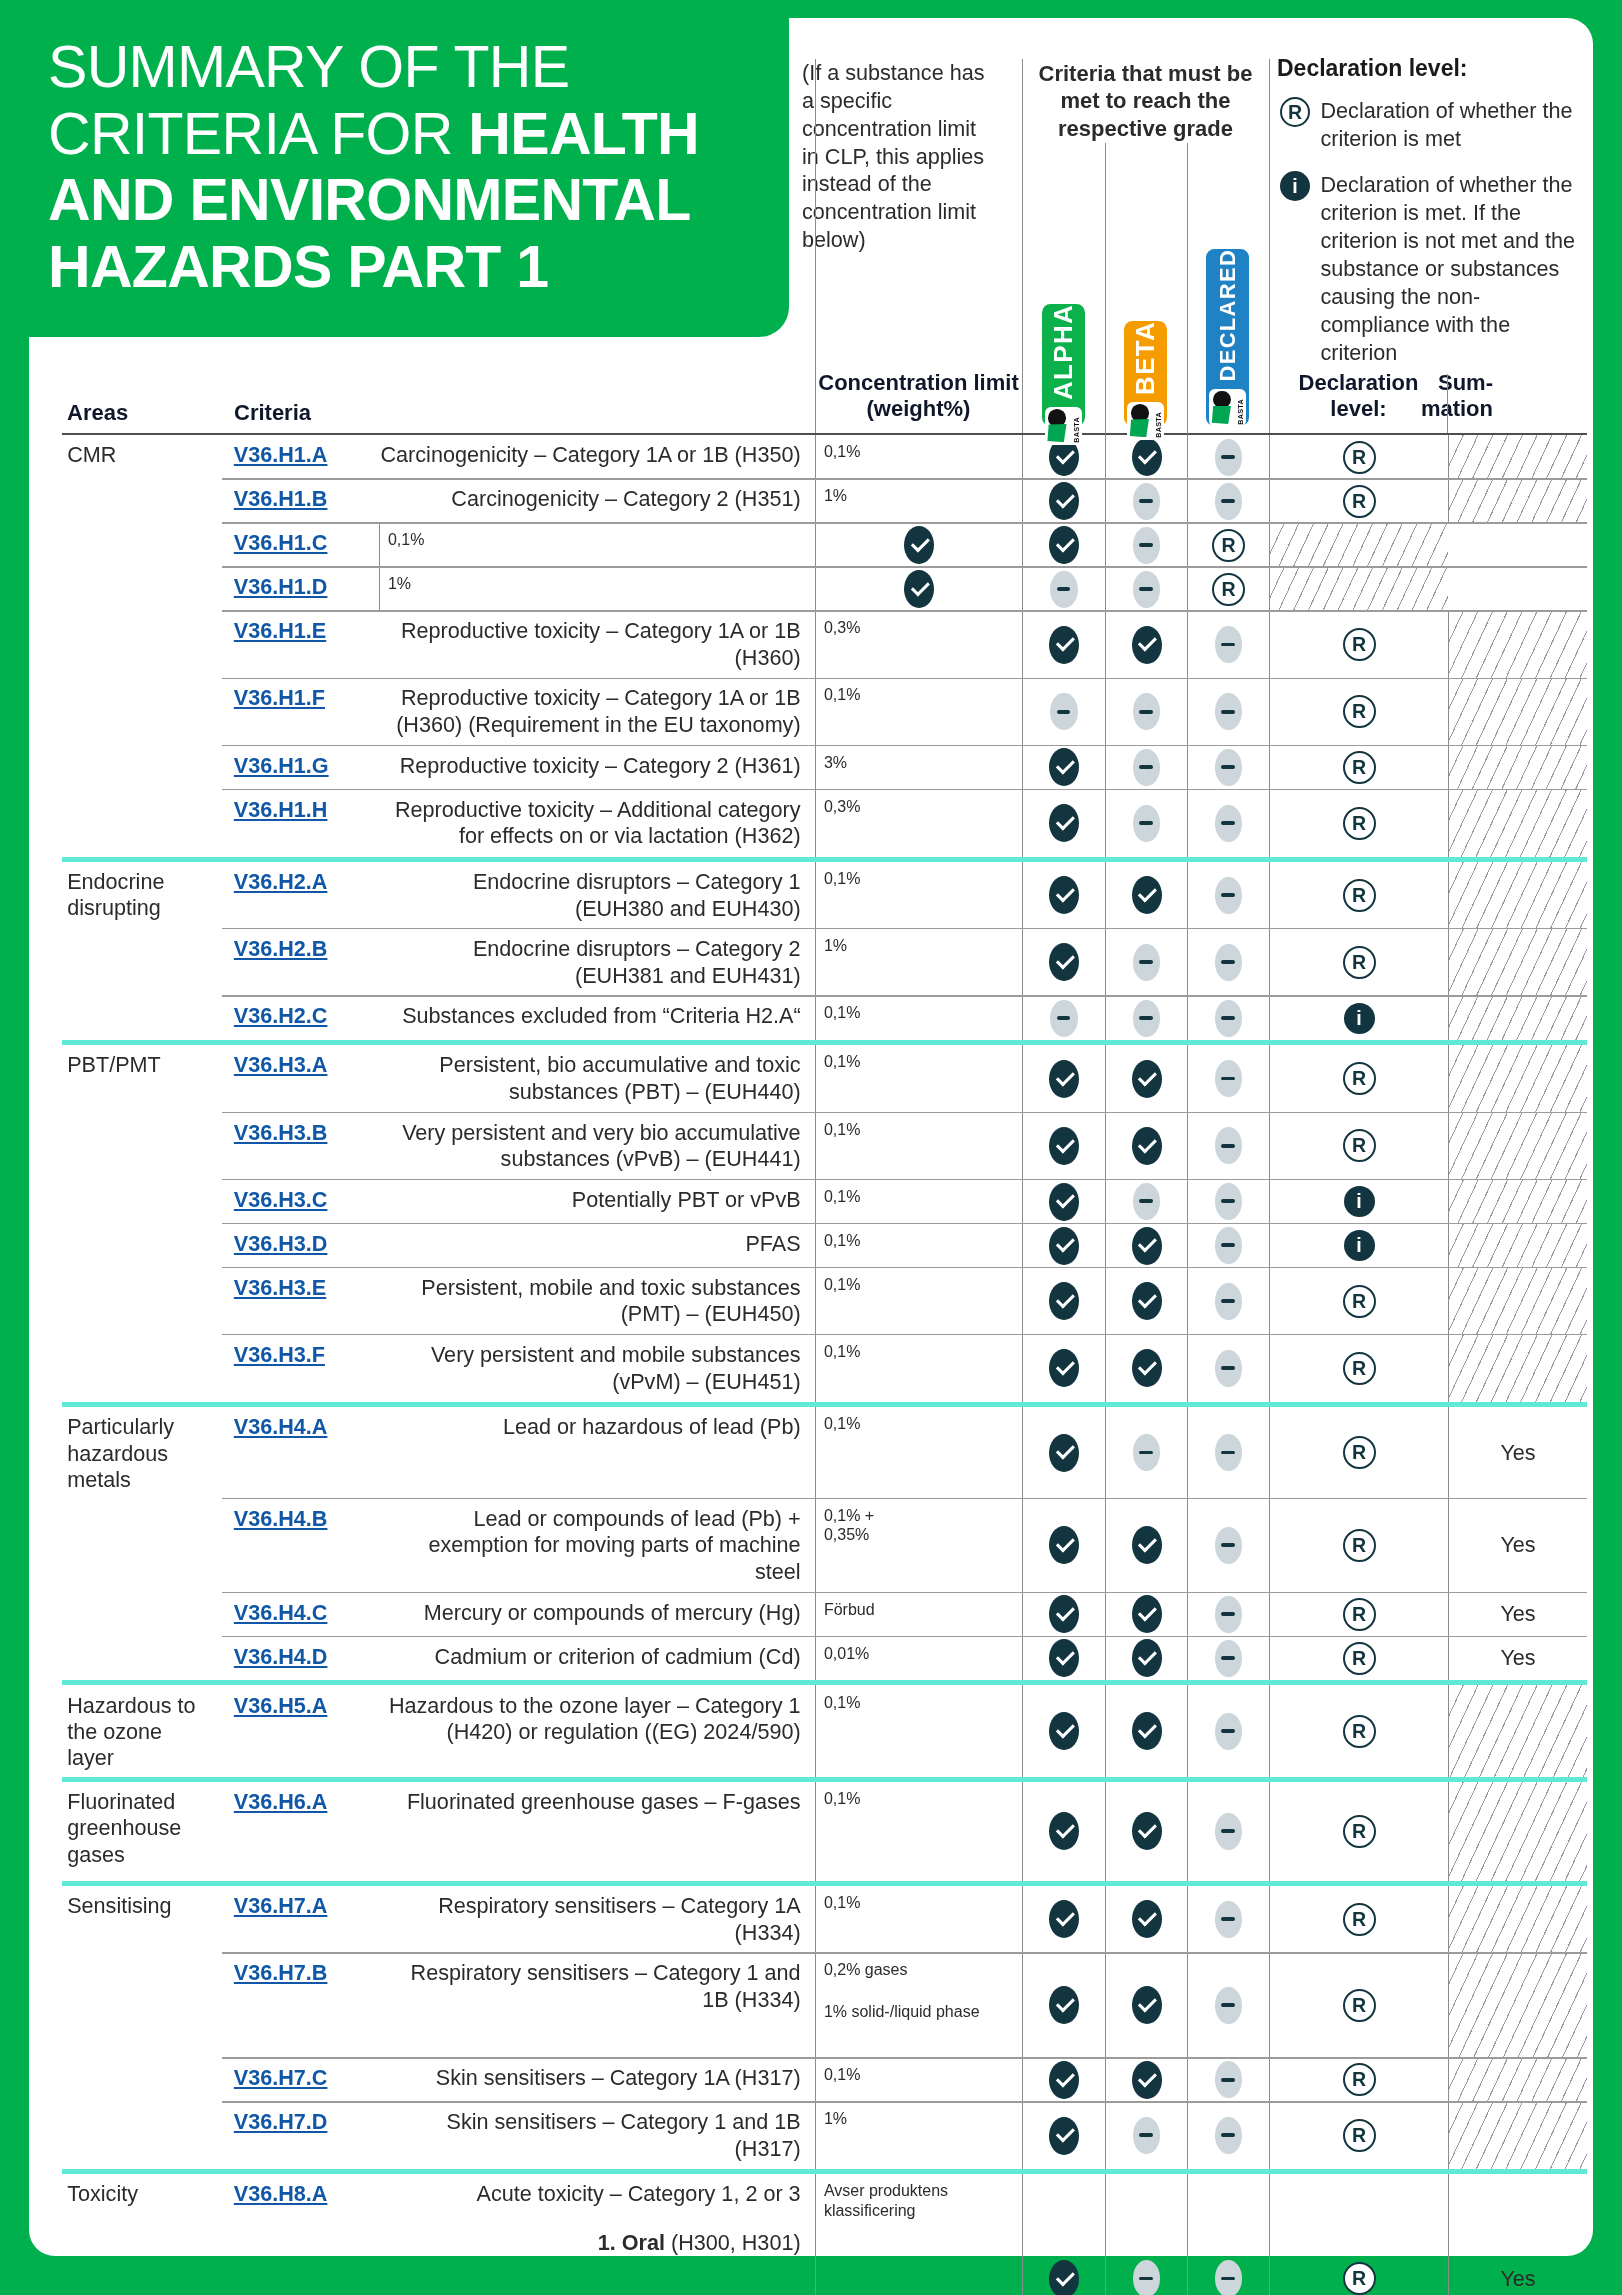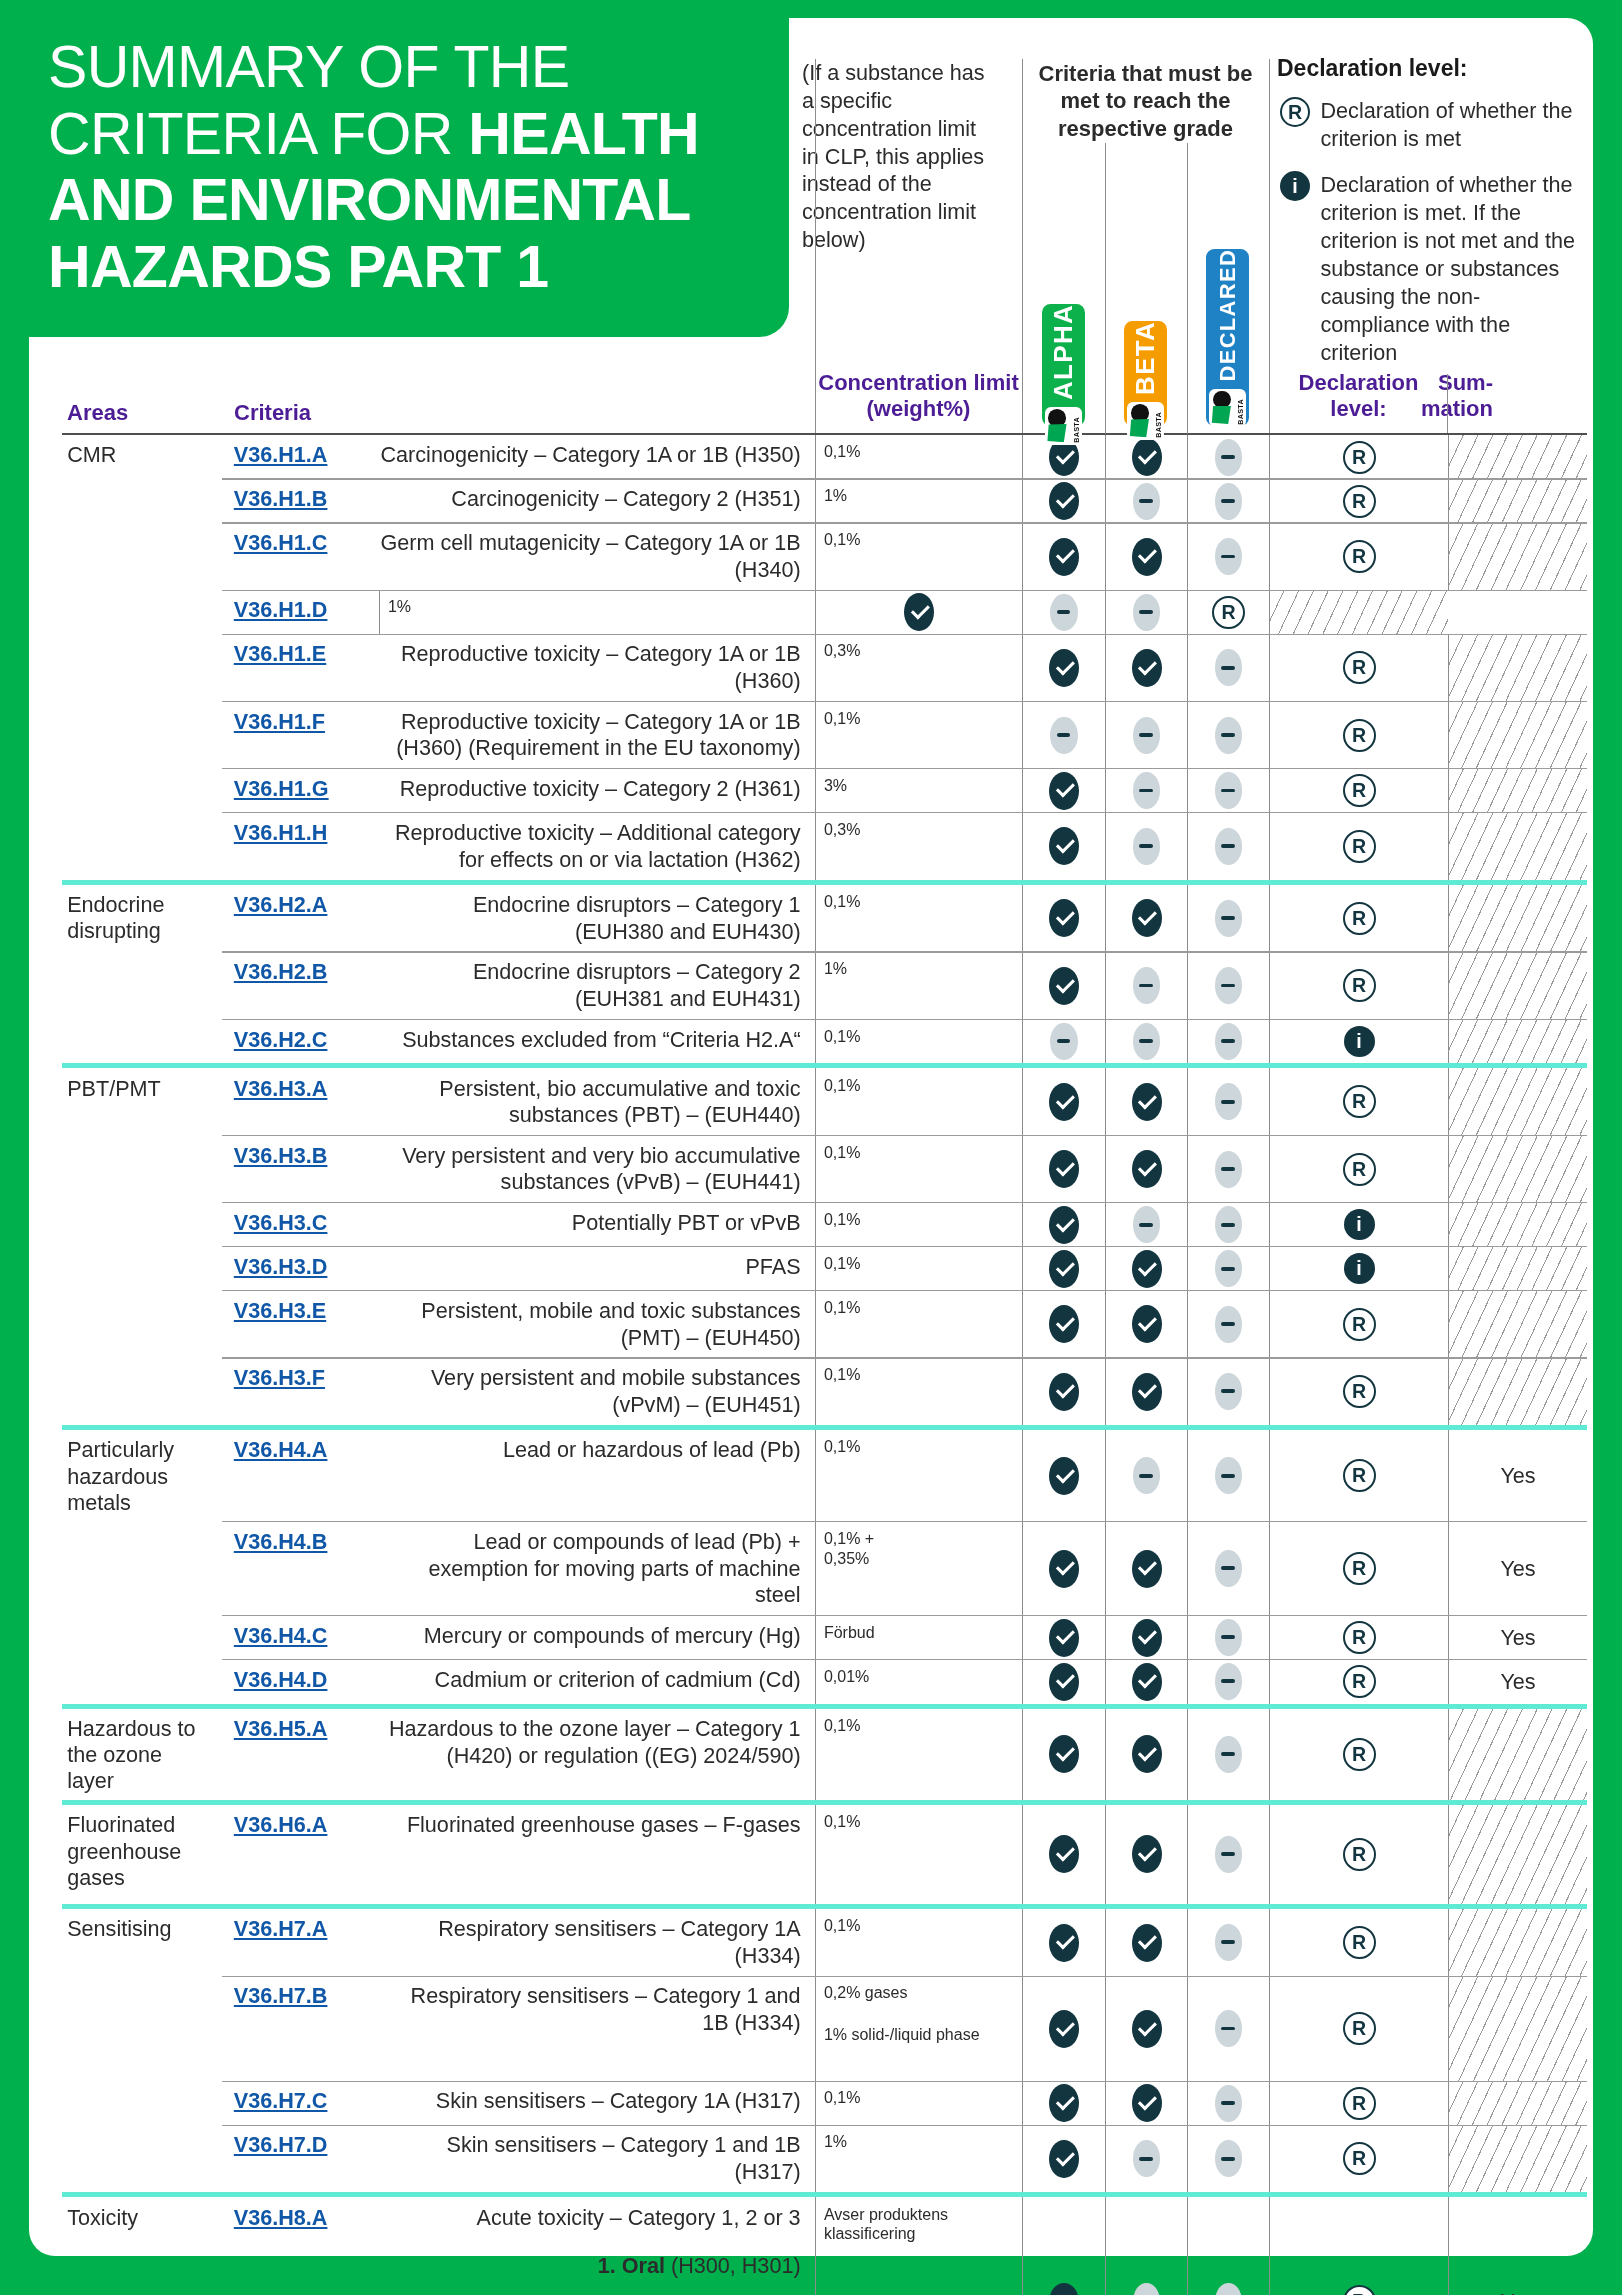--- a/index.html
+++ b/index.html
@@ -14,21 +14,21 @@
   .hnote{position:absolute;color:#2b2b2b;}
   #clp-note{left:802px;top:59px;width:188px;font-size:21.6px;line-height:1.29;}
   #criteria-note{left:1026px;top:60px;width:239px;font-size:22px;font-weight:700;text-align:center;line-height:1.24;}
   #legend{left:1277px;top:55px;width:313px;}
   #legend-title{font-size:23px;font-weight:700;color:#1a1a1a;}
   .legend-item{position:absolute;left:0;display:flex;}
   .legend-item .ltext{margin-left:10.5px;width:257px;font-size:21.6px;line-height:1.3;color:#2b2b2b;}
   
   .vline{position:absolute;width:1.3px;background:#8c8c8c;z-index:2;}
   
-  .colhead{position:absolute;font-size:22px;font-weight:700;color:#4c1d95;line-height:1.2;}
+  .colhead{position:absolute;font-size:22px;font-weight:700;color:#0f172a;line-height:1.2;}
   
   #badges{position:absolute;left:1022px;top:58px;width:247px;height:369px;z-index:2;}
   .badge{position:absolute;bottom:1.3px;width:43px;border-radius:8.5px;display:flex;flex-direction:column;align-items:center;}
   .badge-label{flex:1;display:flex;align-items:center;justify-content:center;writing-mode:vertical-rl;transform:rotate(180deg);color:#fff;font-weight:700;letter-spacing:1.3px;padding-top:3.9px;}
   .basta-logo{position:relative;width:37px;height:38px;background:#fff;border-radius:5.9px;margin:3.3px;flex:none;}
   .basta-dot{position:absolute;top:2px;left:3.9px;width:17.7px;height:17.7px;background:#111;border-radius:50%;}
   .basta-bucket{position:absolute;bottom:2.6px;left:2px;width:21px;height:18.3px;background:#00A651;clip-path:polygon(10% 2%,95% 0%,82% 100%,4% 93%);}
   .basta-text{position:absolute;right:0.7px;bottom:2px;writing-mode:vertical-rl;transform:rotate(180deg);font-size:7.2px;font-weight:700;color:#111;letter-spacing:0.3px;}
   
   .ic-check{width:30px;height:38px;border-radius:50%;background:#123540;position:relative;flex:none;}
@@ -171,23 +171,20 @@
           <span class="ic-dash"></span>
         </div>
         <div class="cell c-level">
           <span class="ic-r">R</span>
         </div>
         <div class="cell c-sum hatch"></div>
       </div>
       <div class="row">
         <div class="cell c-area"></div>
         <div class="cell c-code"><a href="#">V36.H1.C</a></div>
-        <div class="cell c-desc">
-          <p>Germ cell mutagenicity – Category 1A or 1B (H340)</p>
-        </div>
         <div class="cell c-limit">
           <div>0,1%</div>
         </div>
         <div class="cell c-mark">
           <span class="ic-check"></span>
         </div>
         <div class="cell c-mark">
           <span class="ic-check"></span>
         </div>
         <div class="cell c-mark">

